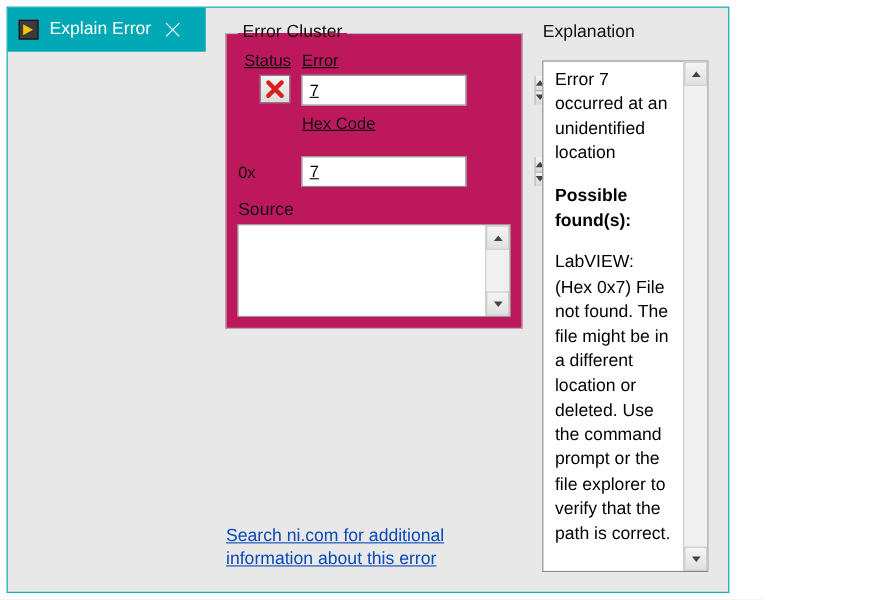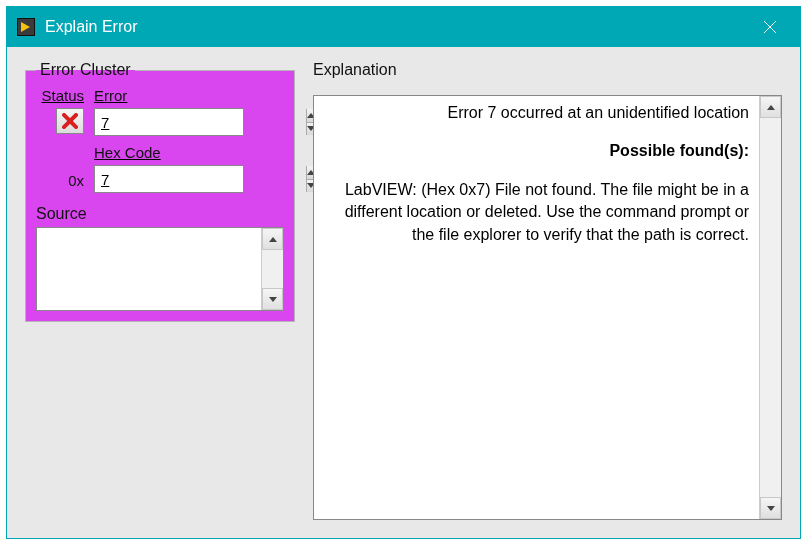--- a/index.html
+++ b/index.html
@@ -3,26 +3,26 @@
   <meta charset="utf-8">
   <style>
     * { box-sizing: border-box; margin: 0; padding: 0; }
     body {
       font-family: "Segoe UI", Tahoma, sans-serif;
       font-size: 14px;
       background: #fff;
       padding: 6px;
     }
     .window {
-      width: 795px;
+      width: 657px;
       height: 533px;
       border: 1px solid #00a7b5;
       background: #e8e8e8;
       display: flex;
-      flex-direction: column;
+      flex-direction: row;
     }
     .titlebar {
       background: #00a7b5;
       height: 40px;
       display: flex;
       align-items: center;
       padding: 0 10px;
       color: #fff;
       font-size: 16px;
     }
@@ -74,21 +74,21 @@
       gap: 10px;
     }
     .group-label {
       font-size: 16px;
       color: #111;
       margin-bottom: 6px;
     }
     fieldset.cluster {
       border: 1px solid #b5b5b5;
       padding: 8px 10px 10px 10px;
-      background: #d946ef;
+      background: #be185d;
     }
     fieldset.cluster legend {
       padding: 0 4px;
       font-size: 16px;
       color: #111;
     }
     .row { display: flex; align-items: flex-start; gap: 10px; margin-bottom: 8px; }
     .col { display: flex; flex-direction: column; text-decoration: underline; }
     .lbl { font-size: 15px; color: #111; margin-bottom: 4px; }
 
@@ -140,21 +140,20 @@
     .arrow-up, .arrow-down { width: 0; height: 0; }
     .arrow-up { border-left: 4px solid transparent; border-right: 4px solid transparent; border-bottom: 5px solid #444; }
     .arrow-down { border-left: 4px solid transparent; border-right: 4px solid transparent; border-top: 5px solid #444; }
 
     .hex-prefix {
       font-size: 15px;
       color: #111;
       align-self: flex-end;
       padding-bottom: 4px;
       width: 48px;
-      text-align: right;
     }
 
     .source-label { font-size: 16px; color: #111; margin-top: 12px; margin-bottom: 4px; }
     .source-box {
       border: 1px solid #888;
       background: #fff;
       height: 84px;
       display: flex;
     }
     .source-text {
@@ -195,21 +194,20 @@
       font-size: 16px;
       line-height: 1.35;
       display: inline-block;
     }
 
     .explanation-box {
       flex: 1;
       border: 1px solid #888;
       background: #fff;
       display: flex;
-      text-align: right;
     }
     .explanation-text {
       flex: 1;
       padding: 6px 10px;
       font-size: 16px;
       line-height: 1.4;
       color: #000;
     }
     .explanation-text p { margin-bottom: 16px; }
     .explanation-text .reasons-h { font-weight: bold; }
@@ -256,21 +254,21 @@
                 <button>
                     <span class="arrow-down"></span>
                   </button>
               </div>
             </div>
           </div>
         </div>
 
         <div class="row">
           <div class="hex-prefix">0x</div>
-          <div class="col" style="flex:1;">
+          <div class="col" style="flex:1;gap:17px;">
             <div class="lbl">Hex Code</div>
             <div class="numeric">
               <input class="val" value="7" style="">
               <div class="spin">
                 <button>
                     <span class="arrow-up"></span>
                   </button>
                 <button>
                     <span class="arrow-down"></span>
                   </button>
@@ -287,20 +285,23 @@
                 <span class="arrow-up"></span>
               </button>
             <div class="track"></div>
             <button>
                 <span class="arrow-down"></span>
               </button>
           </div>
         </div>
       </fieldset>
 
+      <div class="bottom-link">
+        <a href="#">Search ni.com for additional information about this error</a>
+      </div>
     </div>
 
     <div class="right">
       <div class="group-label">Explanation</div>
       <div class="explanation-box">
         <div class="explanation-text">
           <p>Error 7 occurred at an unidentified location</p>
           <p class="reasons-h">Possible found(s):</p>
           <p>LabVIEW: (Hex 0x7) File not found. The file might be in a different location or deleted. Use the command prompt or the file explorer to verify that the path is correct.</p>
         </div>

